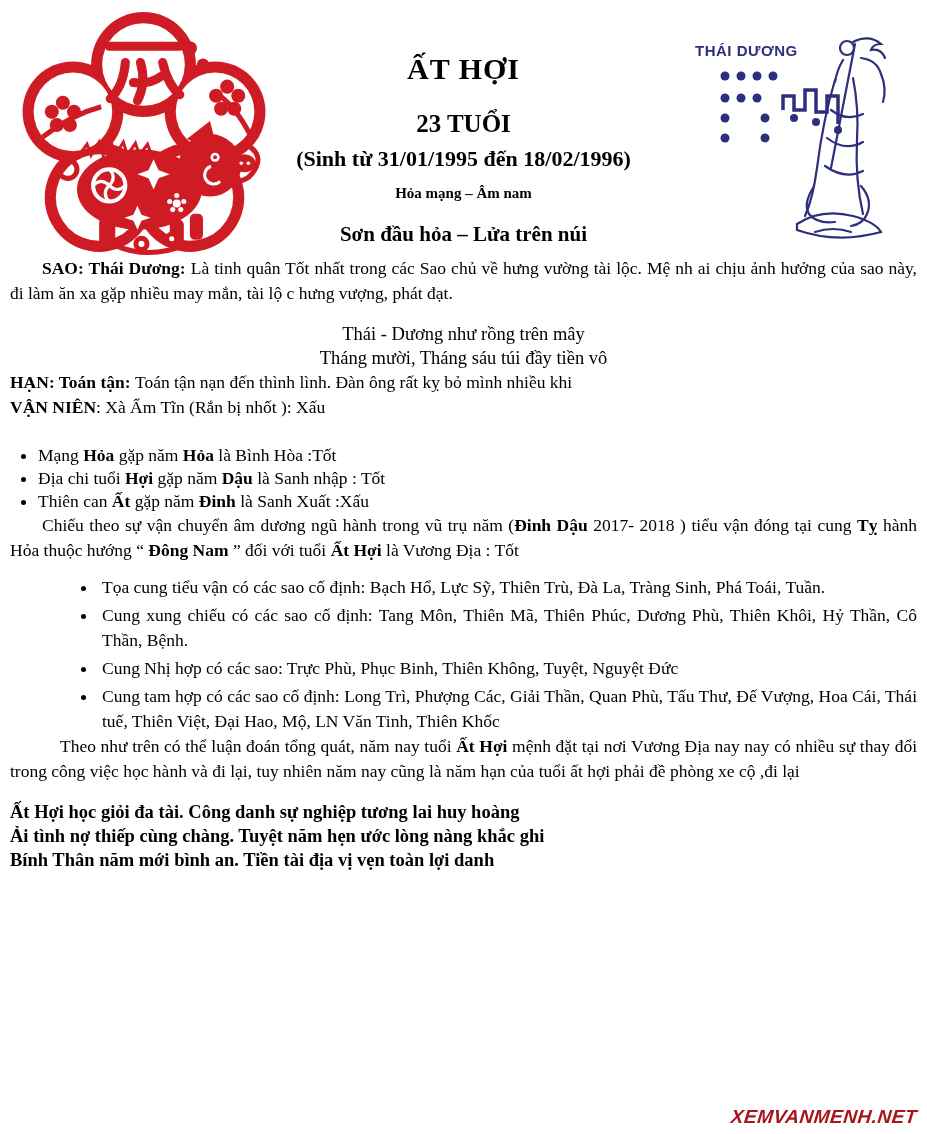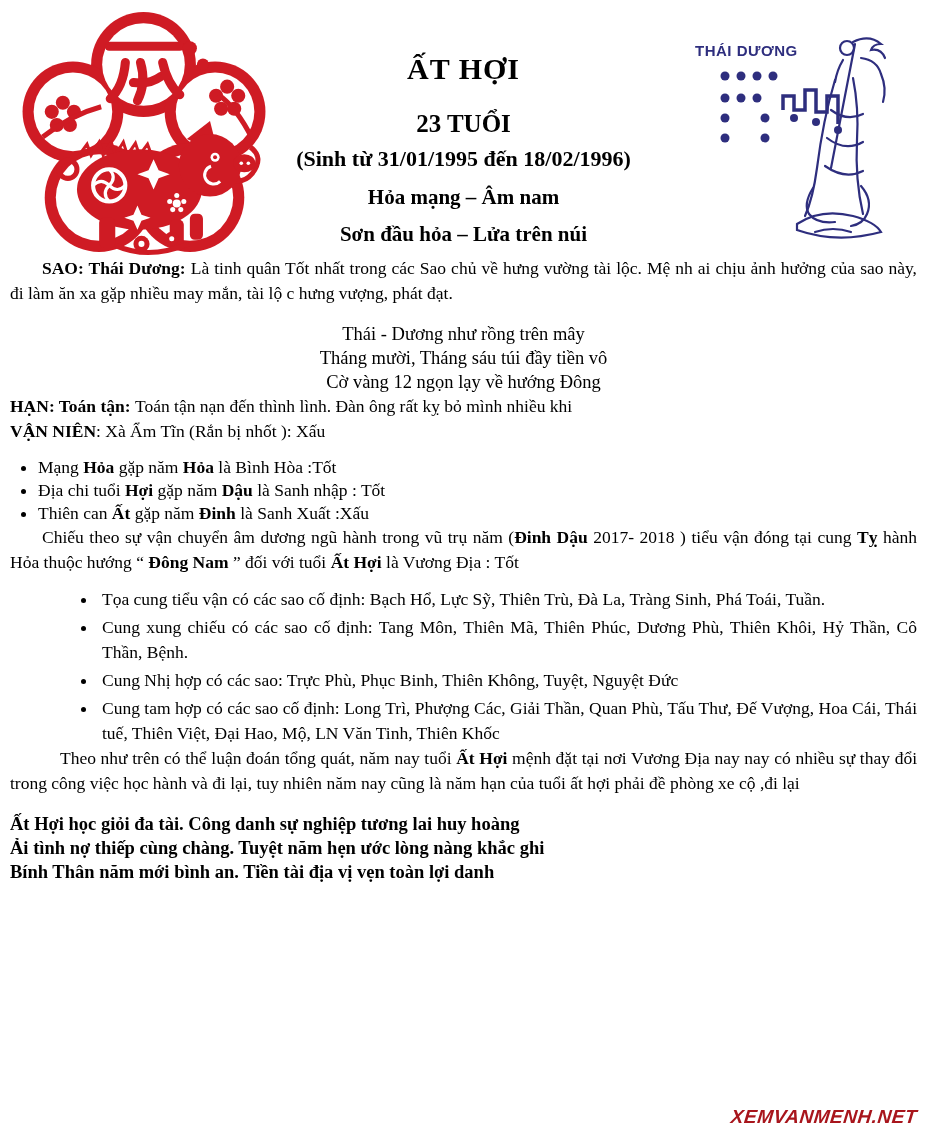--- a/index.html
+++ b/index.html
@@ -13,32 +13,32 @@
   .seal-label{
     position:absolute;left:10px;top:24px;
     font-family:"Liberation Sans",sans-serif;font-weight:bold;
     font-size:15px;color:#2e2e7e;letter-spacing:0.5px;white-space:nowrap;
   }
   
   .hline{position:absolute;left:240px;right:240px;text-align:center;font-weight:bold;}
   .h-title{top:52px;font-size:30px;letter-spacing:1px;}
   .h-age{top:110px;font-size:25px;}
   .h-birth{top:146px;font-size:22px;}
-  .h-menh{top:185px;font-size:21px;}
+  .h-menh{top:185px;font-size:15px;}
   .h-napam{top:222px;font-size:21px;}
   
   .content{position:absolute;top:256px;left:10px;right:10px;font-size:17.5px;line-height:25px;}
   .content p{margin:0;}
   .para{text-align:justify;text-indent:32px;}
   .verse{text-align:center;font-size:18.5px;line-height:24px;margin-top:14px;}
   .verse.first{margin-top:16px;}
   .han{margin-top:20px;}
   .vannien{margin-top:10px;}
   ul{margin:0;}
-  .elem-list{margin-top:12px;padding-left:28px;font-family:Liberation Serif, serif;}
+  .elem-list{margin-top:24px;padding-left:28px;font-family:Liberation Serif, serif;}
   .elem-list li{line-height:23px;}
   .tieuvan{margin-top:14px;}
   .cung-list{margin-top:12px;padding-left:88px;}
   .cung-list li{line-height:25px;margin-top:3px;text-align:justify;padding-left:4px;}
   .summary{margin-top:12px;text-indent:50px;}
   .fverse{font-weight:bold;font-size:18.5px;line-height:24px;margin-top:14px;}
   .fverse.first{margin-top:16px;}
   b{font-weight:bold;}
   
   .watermark{
@@ -181,21 +181,20 @@
   <div class="hline h-birth">(Sinh từ 31/01/1995 đến 18/02/1996)</div>
   <div class="hline h-menh">Hỏa mạng – Âm nam</div>
   <div class="hline h-napam">Sơn đầu hỏa – Lửa trên núi</div>
 
   <div class="content">
 
     <p class="para"><b>SAO: Thái Dương: </b><span>Là tinh quân Tốt nhất trong các Sao chủ về hưng vường tài lộc. Mệ nh ai chịu ảnh hưởng của sao này, đi làm ăn xa gặp nhiều may mắn, tài lộ c hưng vượng, phát đạt.</span></p>
 
     <p class="verse first">Thái - Dương như rồng trên mây</p>
     <p class="verse">Tháng mười, Tháng sáu túi đầy tiền vô</p>
-    <p class="verse">Cờ vàng 12 ngọn lạy về hướng Đông</p>
 
     <p class="han"><b>HẠN: Toán tận: </b><span>Toán tận nạn đến thình lình. Đàn ông rất kỵ bỏ mình nhiều khi</span></p>
     <p class="vannien"><b>VẬN NIÊN</b><span>: Xà Ẩm Tĩn (Rắn bị nhốt ): Xấu</span></p>
 
     <ul class="elem-list">
       <li><span>Mạng </span><b>Hỏa</b><span> gặp năm </span><b>Hỏa</b><span> là Bình Hòa :Tốt</span></li>
       <li><span>Địa chi tuổi </span><b>Hợi</b><span> gặp năm </span><b>Dậu</b><span> là Sanh nhập : Tốt</span></li>
       <li><span>Thiên can </span><b>Ất</b><span>  gặp năm </span><b>Đinh</b><span> là Sanh Xuất :Xấu</span></li>
     </ul>
 

